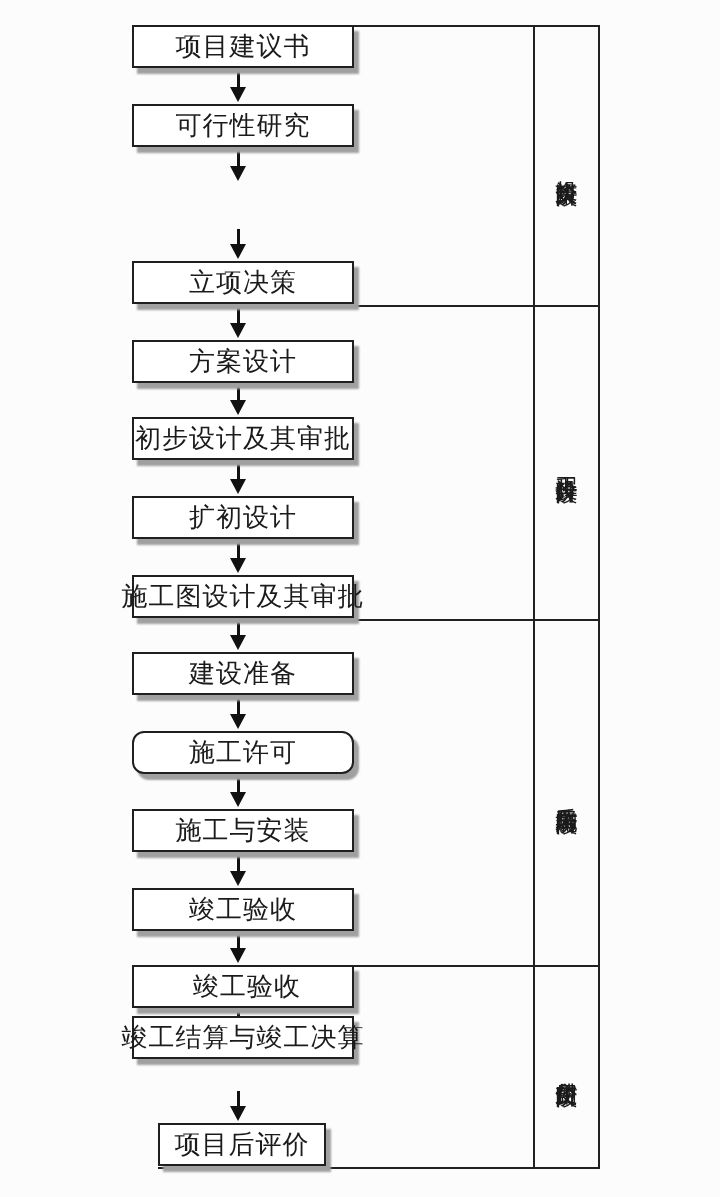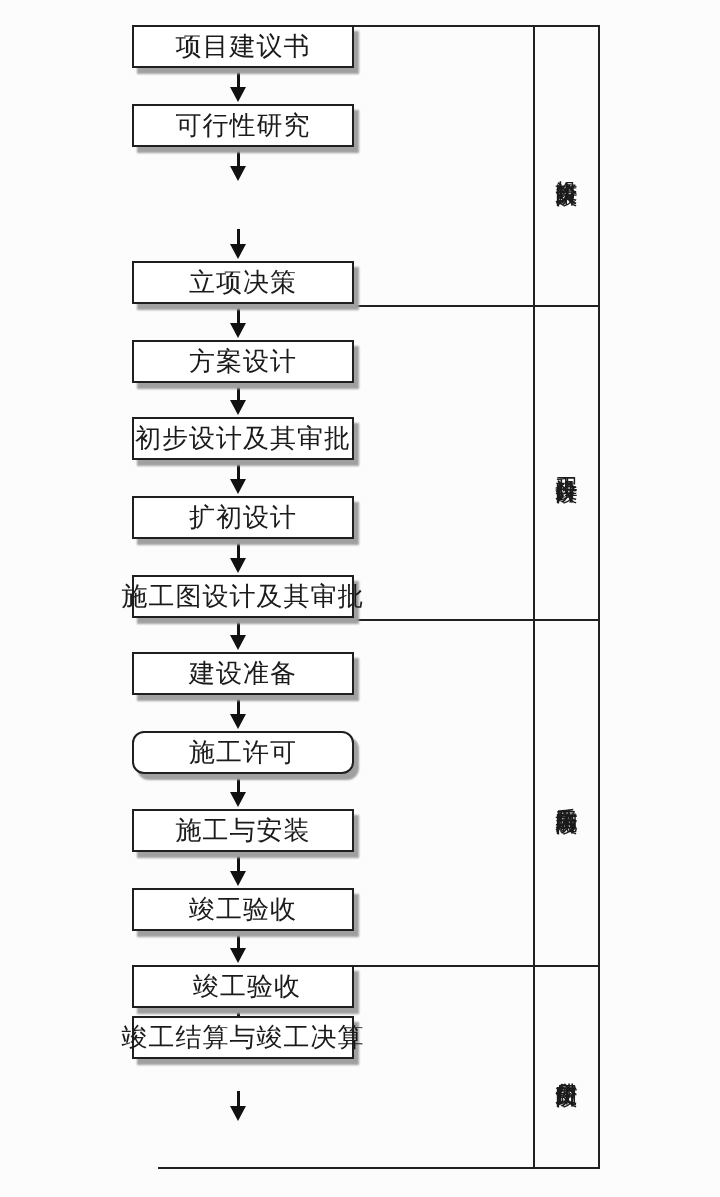--- a/index.html
+++ b/index.html
@@ -113,20 +113,21 @@
   <div class="flow-box" style="top:340px;">方案设计</div>
   <div class="flow-box" style="top:417px;">初步设计及其审批</div>
   <div class="flow-box" style="top:496px;">扩初设计</div>
   <div class="flow-box" style="top:575px;">施工图设计及其审批</div>
   <div class="flow-box" style="top:652px;">建设准备</div>
   <div class="flow-box" style="top:731px;border-radius:12px;">施工许可</div>
   <div class="flow-box" style="top:809px;">施工与安装</div>
   <div class="flow-box" style="top:888px;">竣工验收</div>
   <div class="flow-box" style="top:965px;padding-left:8px;">竣工验收</div>
   <div class="flow-box" style="top:1016px;">竣工结算与竣工决算</div>
+  <div class="flow-box narrow" style="top:1123px;">项目后评价</div>
 
   <div class="arrow" style="top:71px;   height:31px;">
       <div class="shaft"></div>
       <div class="head"></div>
     </div>
   <div class="arrow" style="top:150px;  height:31px;">
       <div class="shaft"></div>
       <div class="head"></div>
     </div>
   <div class="arrow" style="top:229px;  height:30px;">

